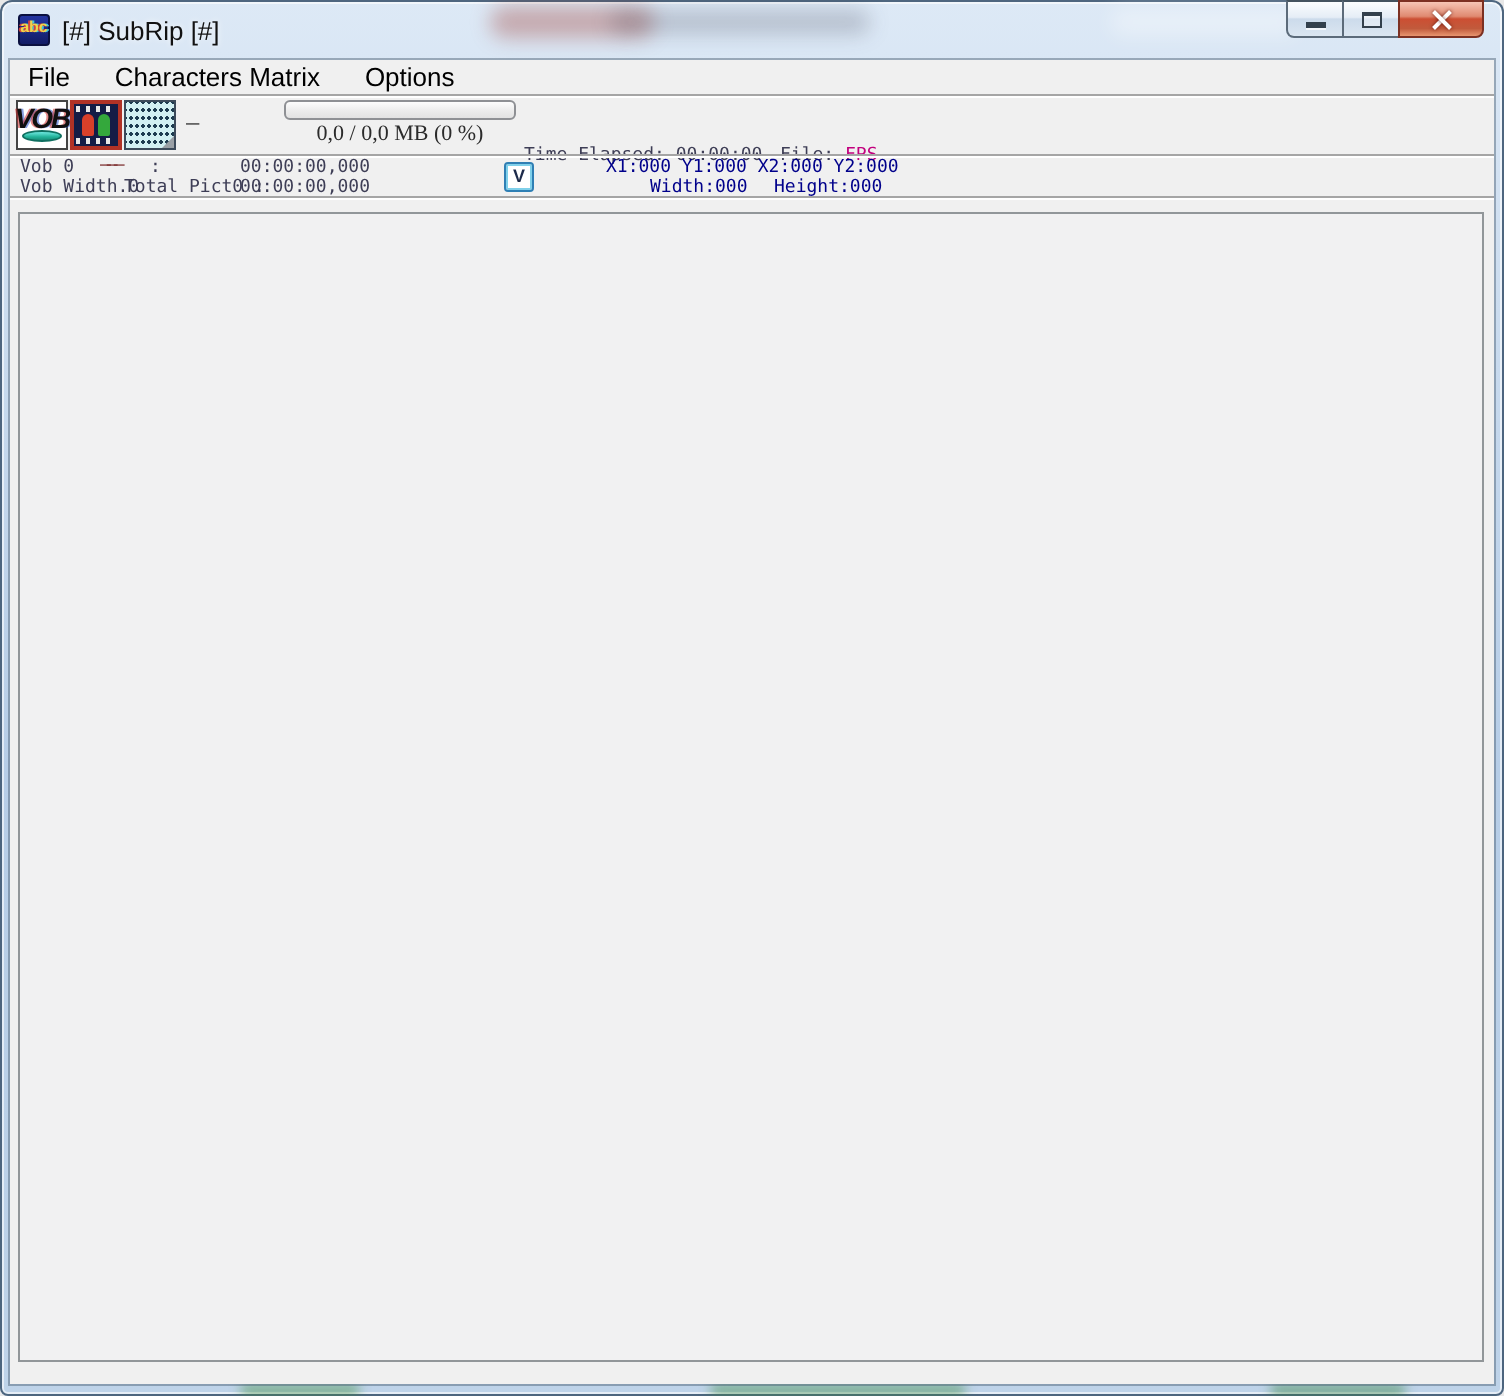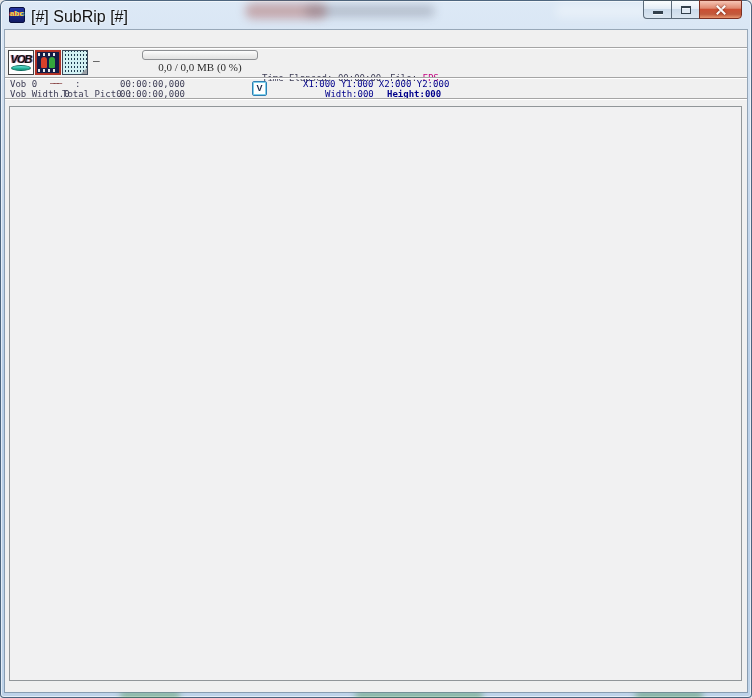--- a/index.html
+++ b/index.html
@@ -23,21 +23,21 @@
 
   
   .titlebar{position:absolute;left:0;top:0;width:100%;height:30px;}
   .app-icon{
     position:absolute;left:9px;top:7px;width:16px;height:16px;
     background:linear-gradient(180deg,#2434a0 0%,#121c66 100%);
     border:1px solid #0a1040;border-radius:2px;
     color:#f0d44a;font-size:8px;font-weight:bold;line-height:12px;text-align:center;
     text-shadow:-1px 0 #d04040,1px 0 #40c8d8;
   }
-  .title-text{position:absolute;left:31px;top:8px;font-size:16px;color:#121212;text-shadow:0 0 3px rgba(255,255,255,.9);}
+  .title-text{position:absolute;left:31px;top:8px;font-size:13px;color:#121212;text-shadow:0 0 3px rgba(255,255,255,.9);}
   .win-buttons{position:absolute;top:0;right:10px;display:flex;}
   .win-btn{
     width:29px;height:19px;border:1px solid #5c6b7a;border-top:1px solid #44535f;
     background:linear-gradient(180deg,#fbfdfe 0%,#e5edf6 45%,#ccdbeb 50%,#dbe6f1 100%);
     position:relative;margin-left:-1px;
   }
   .win-btn.minimize{border-radius:0 0 0 4px;}
   .win-btn.close{
     width:43px;border-radius:0 0 4px 0;border-color:#7c3022;
     background:linear-gradient(180deg,#f6c5b5 0%,#e08a71 42%,#cc4f33 50%,#c15a3c 78%,#e8956f 100%);
@@ -61,21 +61,21 @@
   .menu-item{display:inline-block;padding:1px 9px 0 9px;font-size:13px;color:#000;height:17px;line-height:16px;}
   .groove{position:absolute;left:0;width:100%;height:2px;border-top:1px solid #a5a5a5;border-bottom:1px solid #ffffff;}
   .groove.g-menu{top:17px;}
   .groove.g-toolbar{top:47px;}
   .groove.g-status{top:68px;}
 
   
   .tb-icons{position:absolute;left:3px;top:20px;display:flex;gap:1px;}
   .tb-icon{width:26px;height:25px;position:relative;}
   .icon-vob{background:#ffffff;border:1px solid #444;display:flex;flex-direction:column;align-items:center;justify-content:center;}
-  .icon-vob .vob-text{font-size:11px;font-weight:bold;font-style:italic;letter-spacing:-1px;color:#101010;line-height:9px;text-shadow:-1px 0 rgba(200,40,40,.55),1px 0 rgba(40,80,200,.55);}
+  .icon-vob .vob-text{font-size:14px;font-weight:bold;font-style:italic;letter-spacing:-1px;color:#101010;line-height:9px;text-shadow:-1px 0 rgba(200,40,40,.55),1px 0 rgba(40,80,200,.55);}
   .icon-vob .vob-disc{width:20px;height:6px;border-radius:50%;background:linear-gradient(180deg,#6fe8e0 0%,#23b39a 60%,#1b8f7a 100%);border:1px solid #0f6f60;margin-top:1px;}
   .icon-film{background:#141c46;border:2px solid #b03226;display:flex;align-items:center;justify-content:center;gap:2px;}
   .icon-film::before,.icon-film::after{
     content:"";position:absolute;left:1px;right:1px;height:3px;
     background:repeating-linear-gradient(90deg,#e8e8e8 0 2px,transparent 2px 5px);
   }
   .icon-film::before{top:1px;}
   .icon-film::after{bottom:1px;}
   .fig{width:6px;height:11px;border-radius:3px 3px 1px 1px;}
   .fig.red{background:#d8402a;}
@@ -139,20 +139,25 @@
         <span class="glyph-max"></span>
       </div>
       <div class="win-btn close">
         <span class="glyph-close"></span>
       </div>
     </div>
   </div>
 
   <div class="client">
 
+    <div class="menubar">
+      <span class="menu-item">File</span>
+      <span class="menu-item">Characters Matrix</span>
+      <span class="menu-item">Options</span>
+    </div>
     <div class="groove g-menu"></div>
 
     <div class="tb-icons">
       <div class="tb-icon icon-vob">
         <span class="vob-text">VOB</span>
         <span class="vob-disc"></span>
       </div>
       <div class="tb-icon icon-film">
         <span class="fig red"></span>
         <span class="fig green"></span>
@@ -185,19 +190,19 @@
     <span class="status-text" style="left:115px;top:49px;">00:00:00,000</span>
 
     <span class="status-text" style="left:5px;top:59px;">Vob Width.0</span>
     <span class="status-text" style="left:57px;top:59px;">Total Pict0 :</span>
     <span class="status-text" style="left:115px;top:59px;">00:00:00,000</span>
 
     <div class="v-button">V</div>
 
     <span class="status-text navy" style="left:298px;top:49px;text-align:center;">X1:000 Y1:000 X2:000 Y2:000</span>
     <span class="status-text navy" style="left:320px;top:59px;">Width:000</span>
-    <span class="status-text navy" style="left:382px;top:59px;font-weight:bold;">Height:000</span>
+    <span class="status-text navy" style="left:382px;top:59px;">Height:000</span>
 
     <div class="groove g-status"></div>
 
     <div class="main-panel"></div>
   </div>
 </div>
 
 </body></html>

